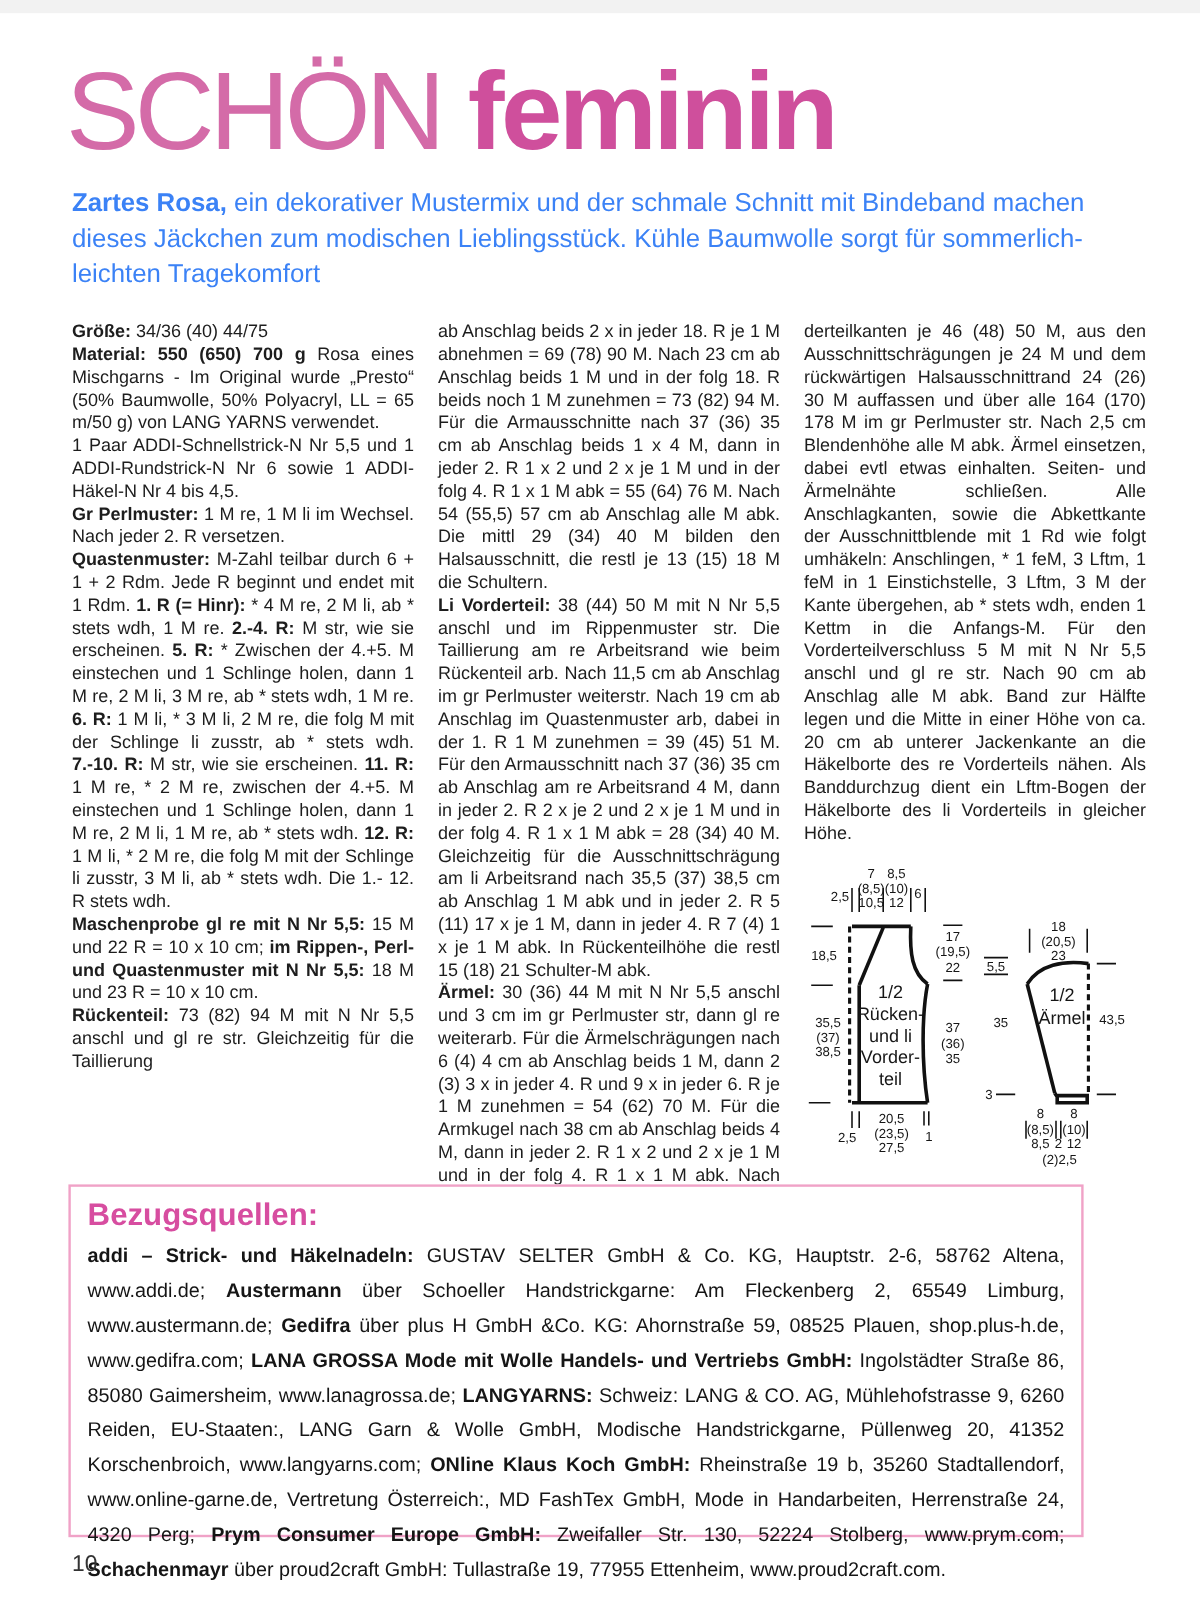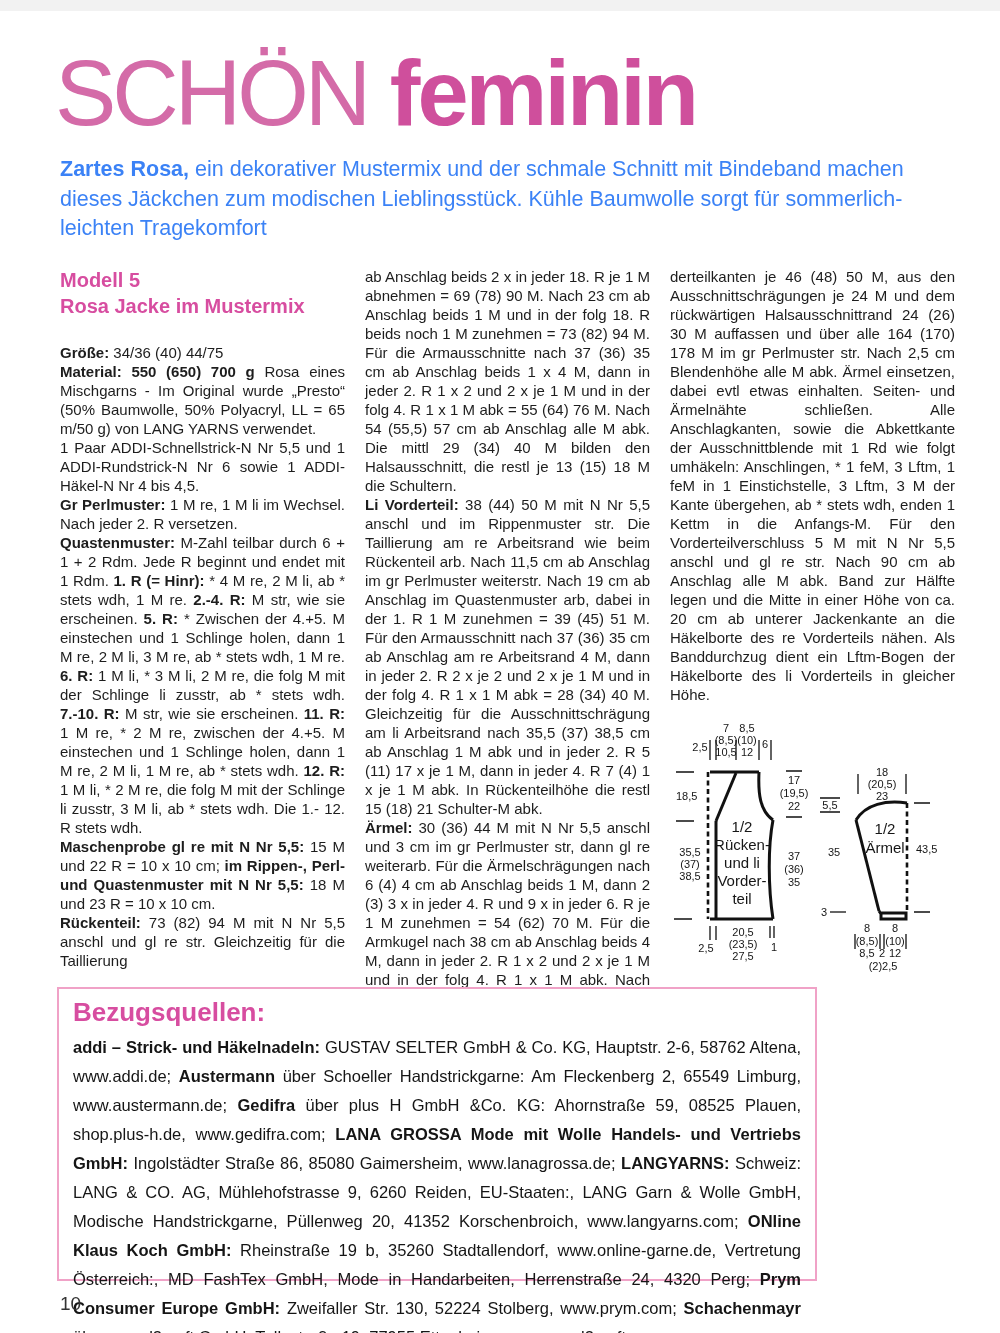--- a/index.html
+++ b/index.html
@@ -27,21 +27,21 @@
   .col-headings { margin-bottom:24px; }
   .col-head { font-size:20px; line-height:26px; font-weight:700; color:#d74da0; }
   
   .schematic { display:block; margin-top:12px; margin-left:-6px; }
   .schematic text { font-family:"Liberation Sans", sans-serif; fill:#161616; font-size:11px; }
   .schematic text.big { font-size:15px; }
   .schematic .bold-line   { stroke:#111; stroke-width:3; fill:none; }
   .schematic .dashed-line { stroke:#111; stroke-width:2.6; fill:none; stroke-dasharray:5,3.5; }
   .schematic .tick        { stroke:#111; stroke-width:1.3; fill:none; }
   
-  .sources-box { position:absolute; top:976px; left:57px; width:760px; height:294px;
+  .sources-box { position:absolute; top:976px; left:57px; width:846px; height:294px;
     border:2px solid #f0a2c7; padding:6px 14px 12px 14px; background:#fff; }
   .sources-head { font-size:26px; line-height:34px; font-weight:700; color:#d74da0; margin-bottom:4px; }
   .sources-body, .sources-note { font-size:16.5px; line-height:29px; text-align:justify; color:#151515; }
   .sources-box b { font-weight:700; }
   
   .page-num { position:absolute; top:1282px; left:60px; font-size:19px; color:#333; }
 </style>
 </head>
 <body>
 
@@ -49,24 +49,20 @@
 
   <div class="masthead">
     <span class="t-light">SCHÖN</span><span class="t-bold"> feminin</span>
   </div>
 
   <div class="intro"><b>Zartes Rosa,</b><span> ein dekorativer Mustermix und der schmale Schnitt mit Bindeband machen dieses Jäckchen zum modischen Lieblingsstück. Kühle Baumwolle sorgt für sommerlich-leichten Tragekomfort</span></div>
 
   <div class="cols">
 
     <div class="col">
-      <div class="col-headings">
-        <div class="col-head">Modell 5</div>
-        <div class="col-head">Rosa Jacke im Mustermix</div>
-      </div>
       <p><b>Größe:</b><span> 34/36 (40) 44/75</span></p>
       <p><b>Material: 550 (650) 700 g</b><span> Rosa eines Mischgarns - Im Original wurde „Presto“ (50% Baumwolle, 50% Polyacryl, LL = 65 m/50 g) von LANG YARNS verwendet.</span></p>
       <p><span>1 Paar ADDI-Schnellstrick-N Nr 5,5 und 1 ADDI-Rundstrick-N Nr 6 sowie 1 ADDI-Häkel-N Nr 4 bis 4,5.</span></p>
       <p><b>Gr Perlmuster:</b><span> 1 M re, 1 M li im Wechsel. Nach jeder 2. R versetzen.</span></p>
       <p><b>Quastenmuster:</b><span> M-Zahl teilbar durch 6 + 1 + 2 Rdm. Jede R beginnt und endet mit 1 Rdm. </span><b>1. R (= Hinr):</b><span> * 4 M re, 2 M li, ab * stets wdh, 1 M re. </span><b>2.-4. R:</b><span> M str, wie sie erscheinen. </span><b>5. R:</b><span> * Zwischen der 4.+5. M einstechen und 1 Schlinge holen, dann 1 M re, 2 M li, 3 M re, ab * stets wdh, 1 M re. </span><b>6. R:</b><span> 1 M li, * 3 M li, 2 M re, die folg M mit der Schlinge li zusstr, ab * stets wdh. </span><b>7.-10. R:</b><span> M str, wie sie erscheinen. </span><b>11. R:</b><span> 1 M re, * 2 M re, zwischen der 4.+5. M einstechen und 1 Schlinge holen, dann 1 M re, 2 M li, 1 M re, ab * stets wdh. </span><b>12. R:</b><span> 1 M li, * 2 M re, die folg M mit der Schlinge li zusstr, 3 M li, ab * stets wdh. Die 1.- 12. R stets wdh.</span></p>
       <p><b>Maschenprobe gl re mit N Nr 5,5:</b><span> 15 M und 22 R = 10 x 10 cm; </span><b>im Rippen-, Perl- und Quastenmuster mit N Nr 5,5:</b><span> 18 M und 23 R = 10 x 10 cm.</span></p>
       <p><b>Rückenteil:</b><span> 73 (82) 94 M mit N Nr 5,5 anschl und gl re str. Gleichzeitig für die Taillierung</span></p>
     </div>
 
     <div class="col">

